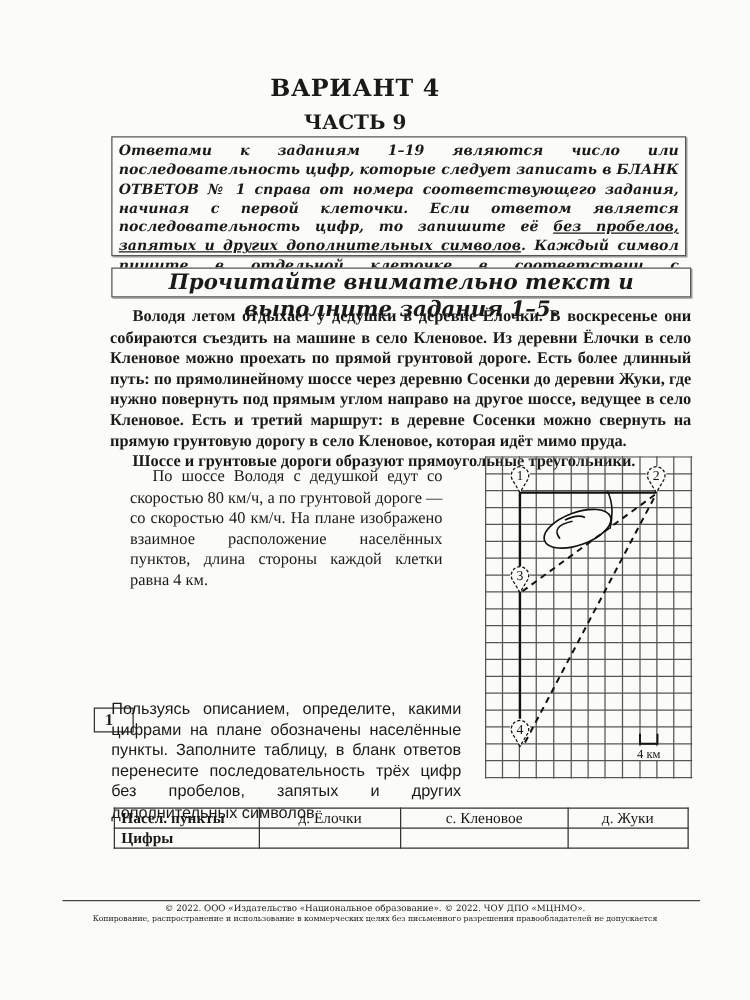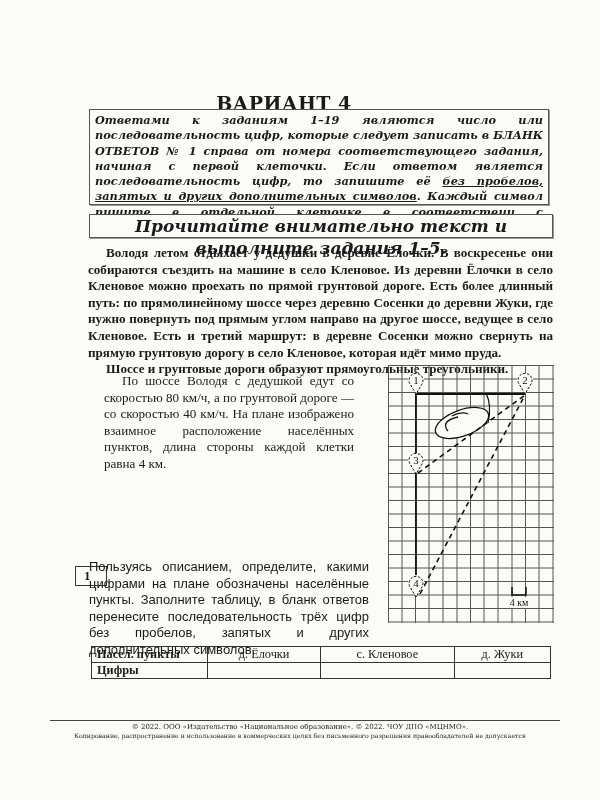--- a/index.html
+++ b/index.html
@@ -1,19 +1,19 @@
 <!DOCTYPE html>
 <html><head>
 <meta charset="utf-8">
 <style>
   html, body { margin:0; padding:0; }
   body { width:600px; height:800px; background:#fbfbf8; position:relative; overflow:hidden;
          font-family:"DejaVu Serif","Liberation Serif",serif; color:#1a1a1a; }
   .abs { position:absolute; }
-  .title { left:0; width:568px; text-align:center; font-weight:bold;margin-top:32px; }
+  .title { left:0; width:568px; text-align:center; font-weight:bold; }
   #variant { top:60px; font-size:19px; letter-spacing:0.5px; }
   #part { top:88px; font-size:16px; }
   .box { border:1.5px solid #555; background:#fbfbf8; box-shadow:1px 1px 0 #999; }
   #instr { left:89px; top:109px; width:460px; height:96px; padding:3px 5px; box-sizing:border-box;
            font-family:"DejaVu Serif",serif; font-style:italic; font-weight:bold; font-size:11.3px; line-height:15.3px; text-align:justify; }
   #instr u { text-decoration:underline; }
   #readbox { left:89px; top:214px; width:464px; height:24px; box-sizing:border-box;
              font-style:italic; font-weight:bold; font-size:17px; text-align:center; line-height:22px; }
   .para { font-family:"Liberation Serif",serif; font-size:13.1px; line-height:16.6px; text-align:justify; }
   #story { left:88px; top:245px; width:465px; }

